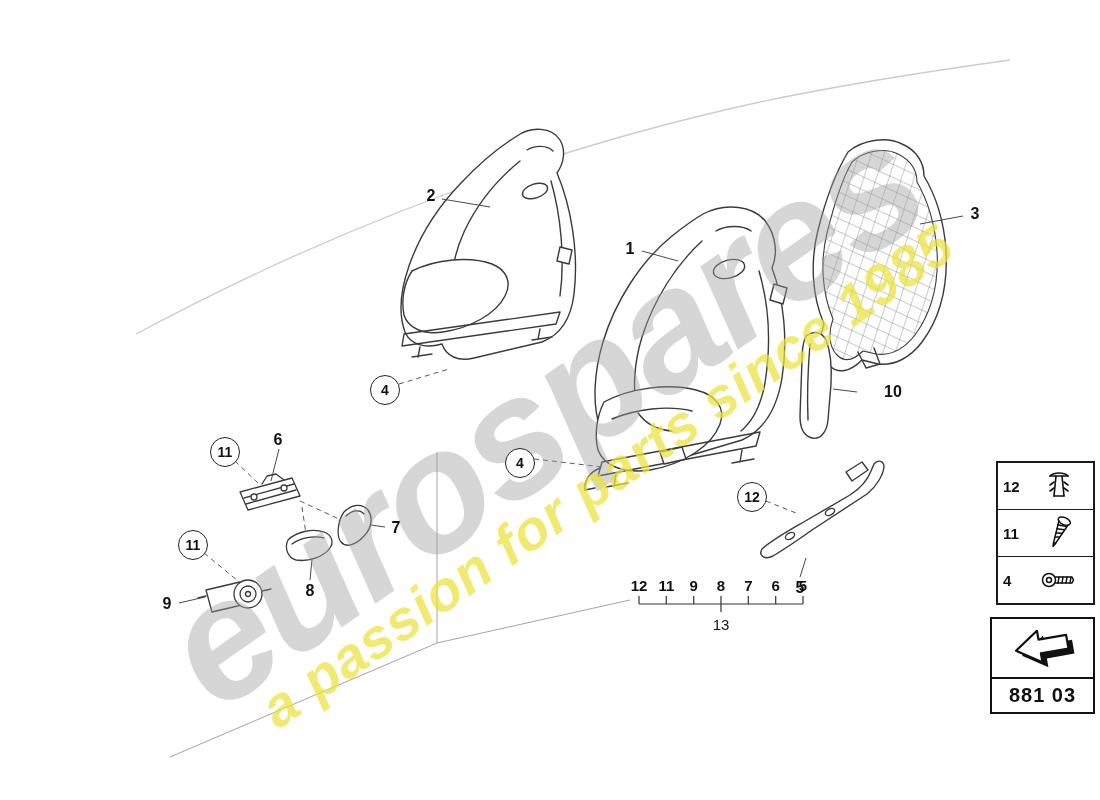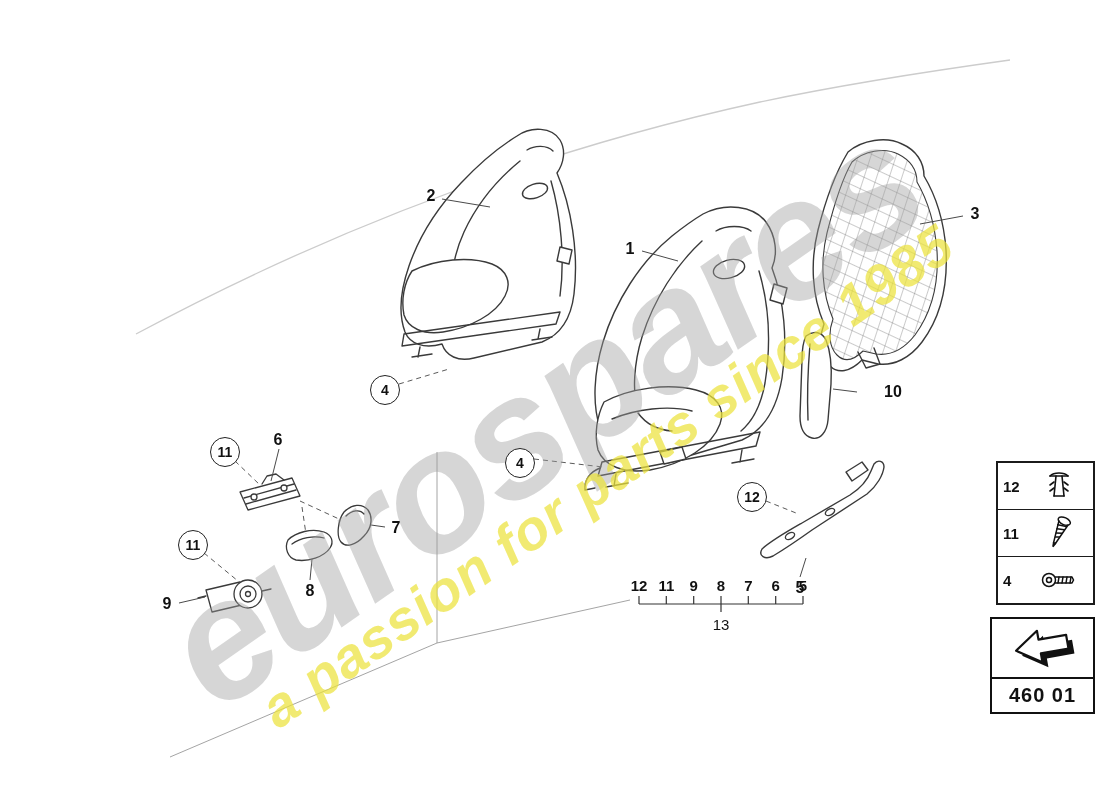--- a/index.html
+++ b/index.html
@@ -233,16 +233,16 @@
 
   <div class="codebox">
     <div class="iconcell">
       <svg width="76" height="48" viewBox="0 0 76 48">
         <g transform="rotate(-10 38 24)">
           <path d="M16,28 L40,12 L40,21 L68,21 L68,35 L40,35 L40,44 Z" fill="#111"></path>
           <path d="M11,22 L35,6 L35,15 L63,15 L63,29 L35,29 L35,38 Z" fill="#fff" stroke="#111" stroke-width="2.2" stroke-linejoin="round"></path>
         </g>
       </svg>
     </div>
-    <div class="label">460 01</div>
+    <div class="label">881 03</div>
   </div>
 
 </div>
 
 </body></html>

